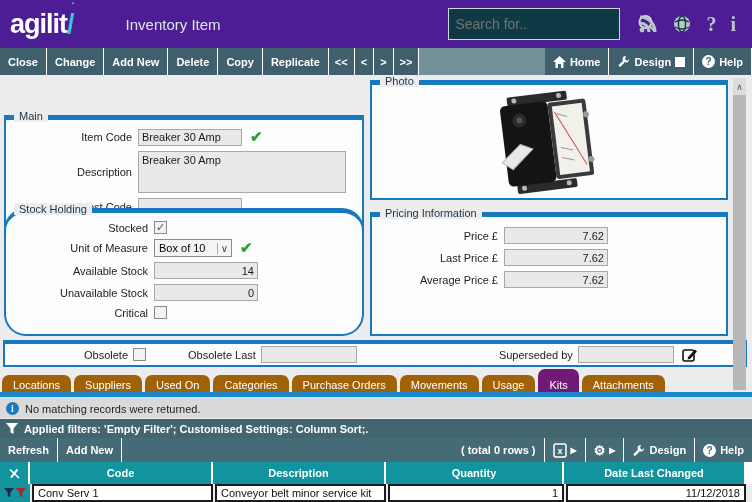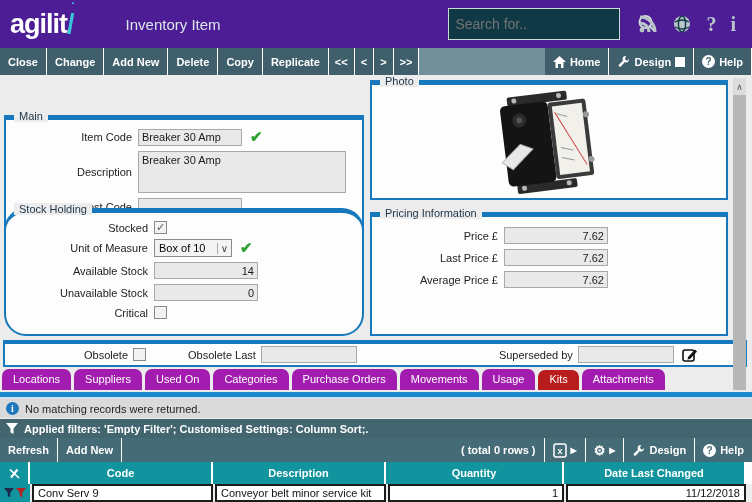--- a/index.html
+++ b/index.html
@@ -37,22 +37,22 @@
   .cbox { width:13px; height:13px; border:1px solid #8a8a8a; background:#f2f2f2; display:inline-flex; align-items:center; justify-content:center; font-size:11px; color:#555; }
   .selbox { width:78px; height:18px; border:1px solid #8a8a8a; background:#f4f4f4; display:flex; align-items:center; font-size:11px; padding-left:4px; cursor:pointer; }
   .selbox .chev { margin-left:auto; border-left:1px solid #aaa; padding:0 3px; color:#444; font-size:10px; }
   .editic { margin-left:8px; cursor:pointer; display:inline-flex; }
 
   
   .obs-box { position:absolute; left:3px; top:340px; width:744px; height:27px; background:#fdfdfd; border:2px solid #1779bd; border-top:4px solid #1779bd; display:flex; align-items:center; font-size:11px; color:#222; }
 
   
   .tabs { position:absolute; left:2px; top:369px; display:flex; gap:3px; align-items:flex-end; }
-  .tab { background:#a21caf; color:#fff; font-size:11px; padding:4px 11px 5px; border-radius:7px 7px 0 0; cursor:pointer; }
-  .tab.active { background:#b91c1c; padding-top:3px; }
+  .tab { background:#a16207; color:#fff; font-size:11px; padding:4px 11px 5px; border-radius:7px 7px 0 0; cursor:pointer; }
+  .tab.active { background:#701a75; padding-top:10px; }
   .tabbar-blue { position:absolute; left:0; top:392px; width:752px; height:5px; background:#1a88cb; }
   .tabbar-light { position:absolute; left:0; top:397px; width:752px; height:2px; background:#cfe3f2; }
 
   
   .info-bar { position:absolute; left:0; top:399px; width:752px; height:19px; background:#dadada; display:flex; align-items:center; font-size:11px; color:#222; gap:6px; padding-left:6px; }
   .info-ic { width:13px; height:13px; border-radius:50%; background:#1d78be; color:#fff; font-size:10px; font-weight:bold; display:inline-flex; align-items:center; justify-content:center; font-family:"Liberation Serif",serif; }
   .filter-bar { position:absolute; left:0; top:419px; width:752px; height:19px; background:#42656f; color:#fff; font-size:11px; font-weight:bold; display:flex; align-items:center; gap:6px; padding-left:6px; }
   .grid-toolbar { position:absolute; left:0; top:438px; width:752px; height:24px; background:#446b76; display:flex; align-items:center; color:#fff; }
   .gt-btn { height:24px; background:transparent; border:none; border-right:1px solid #fff; color:#fff; font-size:11px; font-weight:bold; padding:0 8px; font-family:"Liberation Sans",sans-serif; cursor:pointer; display:flex; align-items:center; gap:4px; }
   .gt-right { margin-left:auto; display:flex; align-items:center; height:24px; }
@@ -335,21 +335,21 @@
 
 <div class="trow">
   <div class="td-icon">
     <svg width="10" height="10" viewBox="0 0 12 12">
         <path d="M0 0 H12 L7.5 5.5 V11 L4.5 9.5 V5.5 Z" fill="#1b2a4a"></path>
       </svg>
     <svg width="10" height="10" viewBox="0 0 12 12">
         <path d="M0 0 H12 L7.5 5.5 V11 L4.5 9.5 V5.5 Z" fill="#b5211d"></path>
       </svg>
   </div>
-  <div class="td" style="width:181px;">Conv Serv 9</div>
+  <div class="td" style="width:181px;">Conv Serv 1</div>
   <div class="td" style="width:171px;">Conveyor belt minor service kit</div>
   <div class="td num" style="width:176px;">1</div>
   <div class="td num" style="width:180px; margin-right:0;">11/12/2018</div>
 </div>
 
 <div class="vscroll">
   <div class="up">∧</div>
 </div>
 
 </body></html>

